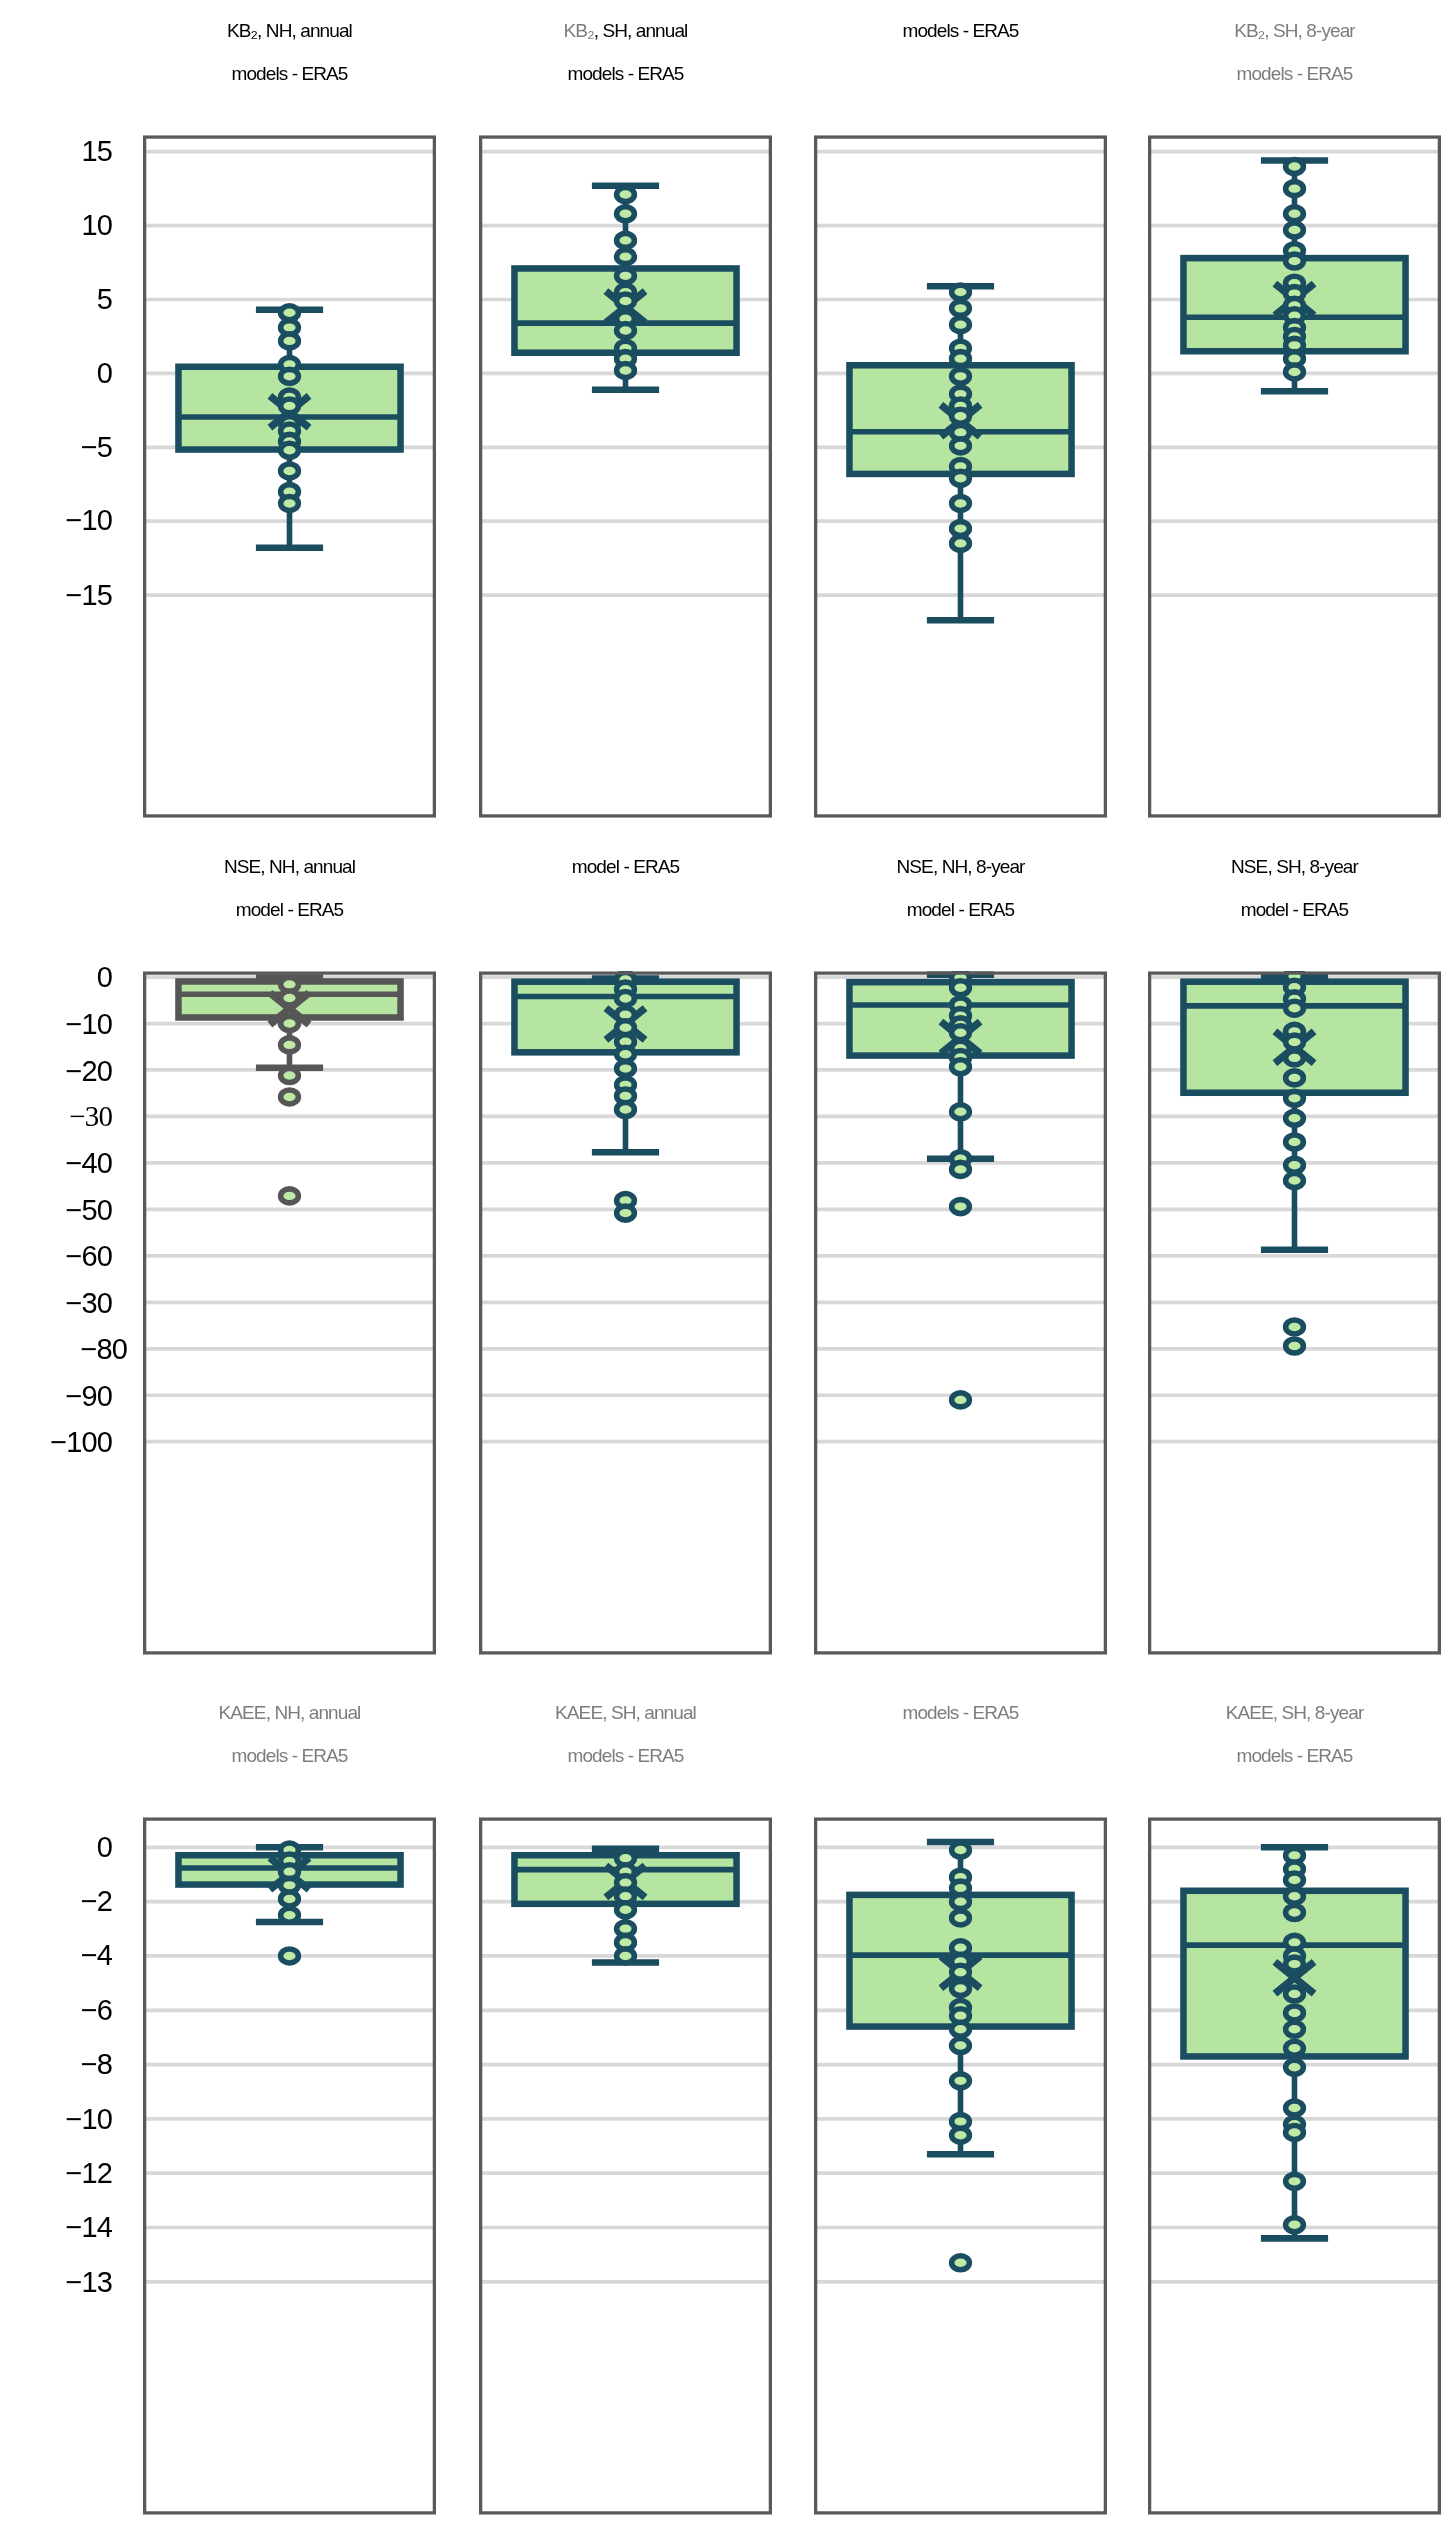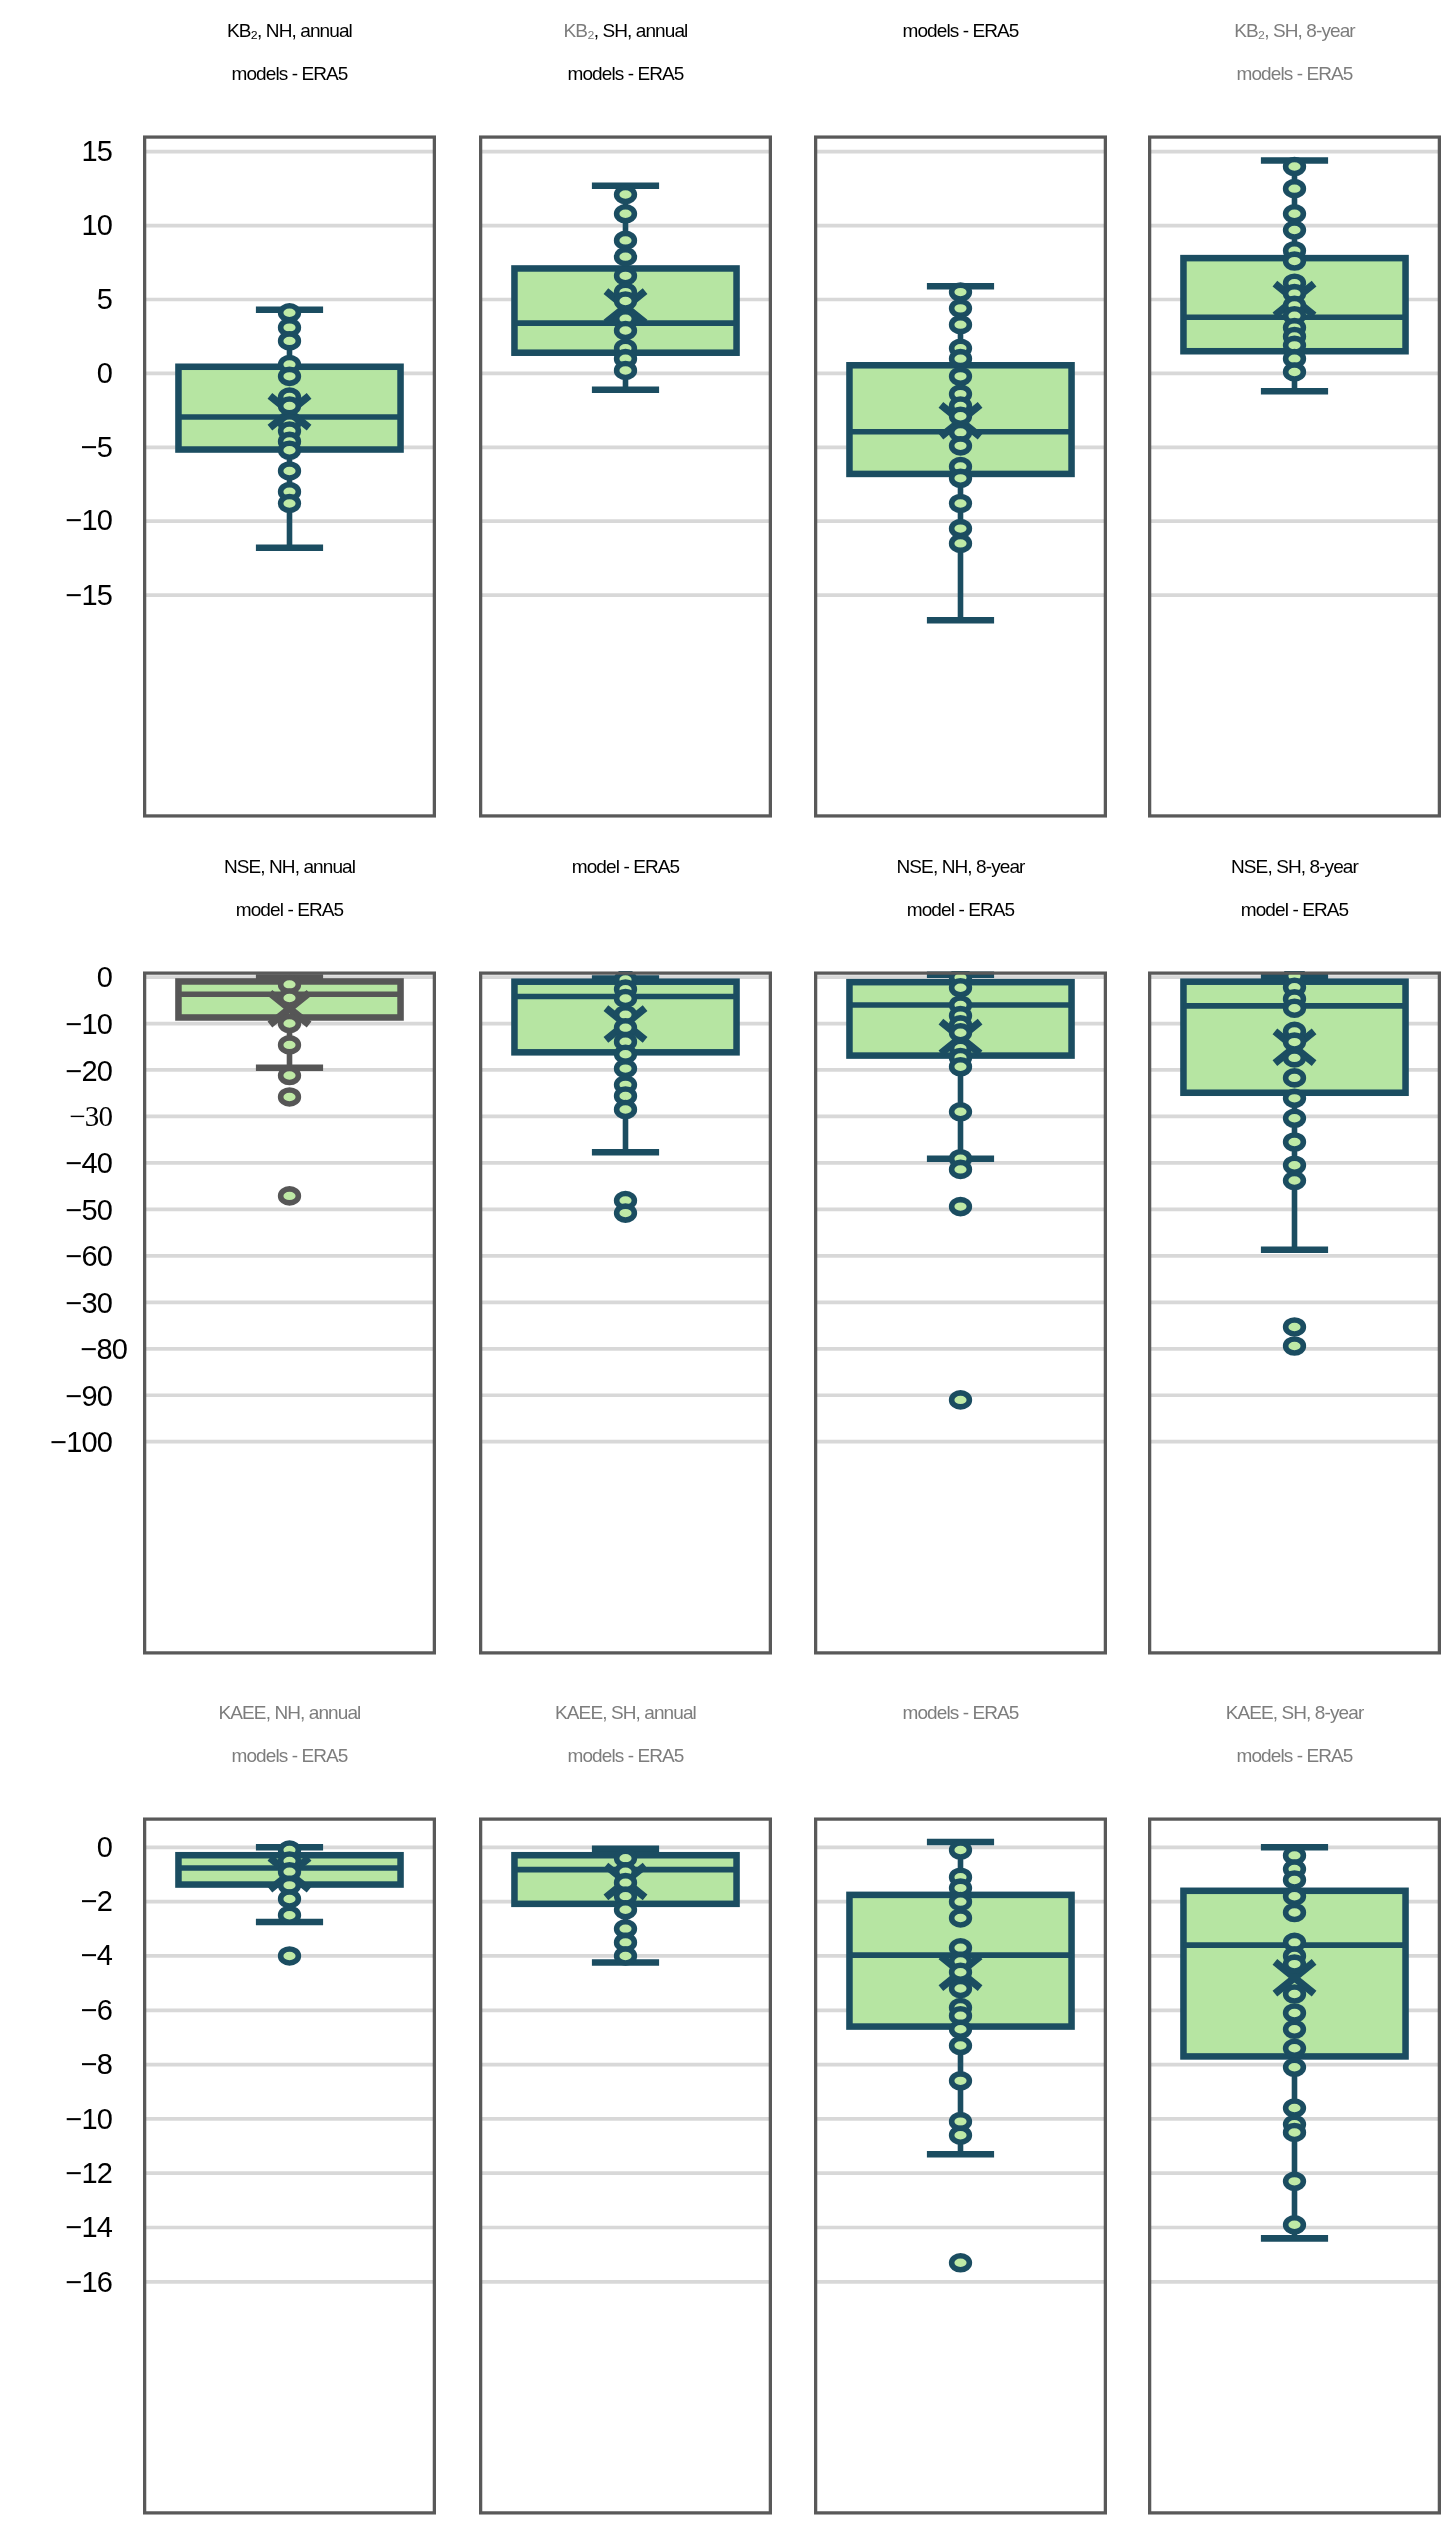--- a/index.html
+++ b/index.html
@@ -315,21 +315,21 @@
       <rect x="1.75" y="1.75" width="310.5" height="728.5" fill="none" stroke="#595959" stroke-width="3.5"></rect>
     </svg>
     <div class="tick-label" style="top: 1831px;">0</div>
     <div class="tick-label" style="top: 1885px;">−2</div>
     <div class="tick-label" style="top: 1939px;">−4</div>
     <div class="tick-label" style="top: 1994px;">−6</div>
     <div class="tick-label" style="top: 2048px;">−8</div>
     <div class="tick-label" style="top: 2103px;">−10</div>
     <div class="tick-label" style="top: 2157px;">−12</div>
     <div class="tick-label" style="top: 2211px;">−14</div>
-    <div class="tick-label" style="top: 2266px;">−16</div>
+    <div class="tick-label" style="top: 2266px;">−13</div>
     <div class="plot-title" style="left: 112px; top: 1691px;">
       <div><span style="color: rgb(125, 125, 125);">KAEE</span><span style="color: rgb(125, 125, 125);">, NH, annual</span></div>
       <div style="color: rgb(125, 125, 125);">models - ERA5</div>
     </div>
     <svg width="293" height="698" viewBox="0 0 314 747" style="left: 143px; top: 1817px;">
       <line x1="2" x2="312" y1="32.01012855473315" y2="32.01012855473315" stroke="#d8d8d8" stroke-width="4"></line>
       <line x1="2" x2="312" y1="90.21036229061161" y2="90.21036229061161" stroke="#d8d8d8" stroke-width="4"></line>
       <line x1="2" x2="312" y1="148.41059602649005" y2="148.41059602649005" stroke="#d8d8d8" stroke-width="4"></line>
       <line x1="2" x2="312" y1="206.6108297623685" y2="206.6108297623685" stroke="#d8d8d8" stroke-width="4"></line>
       <line x1="2" x2="312" y1="264.81106349824694" y2="264.81106349824694" stroke="#d8d8d8" stroke-width="4"></line>

